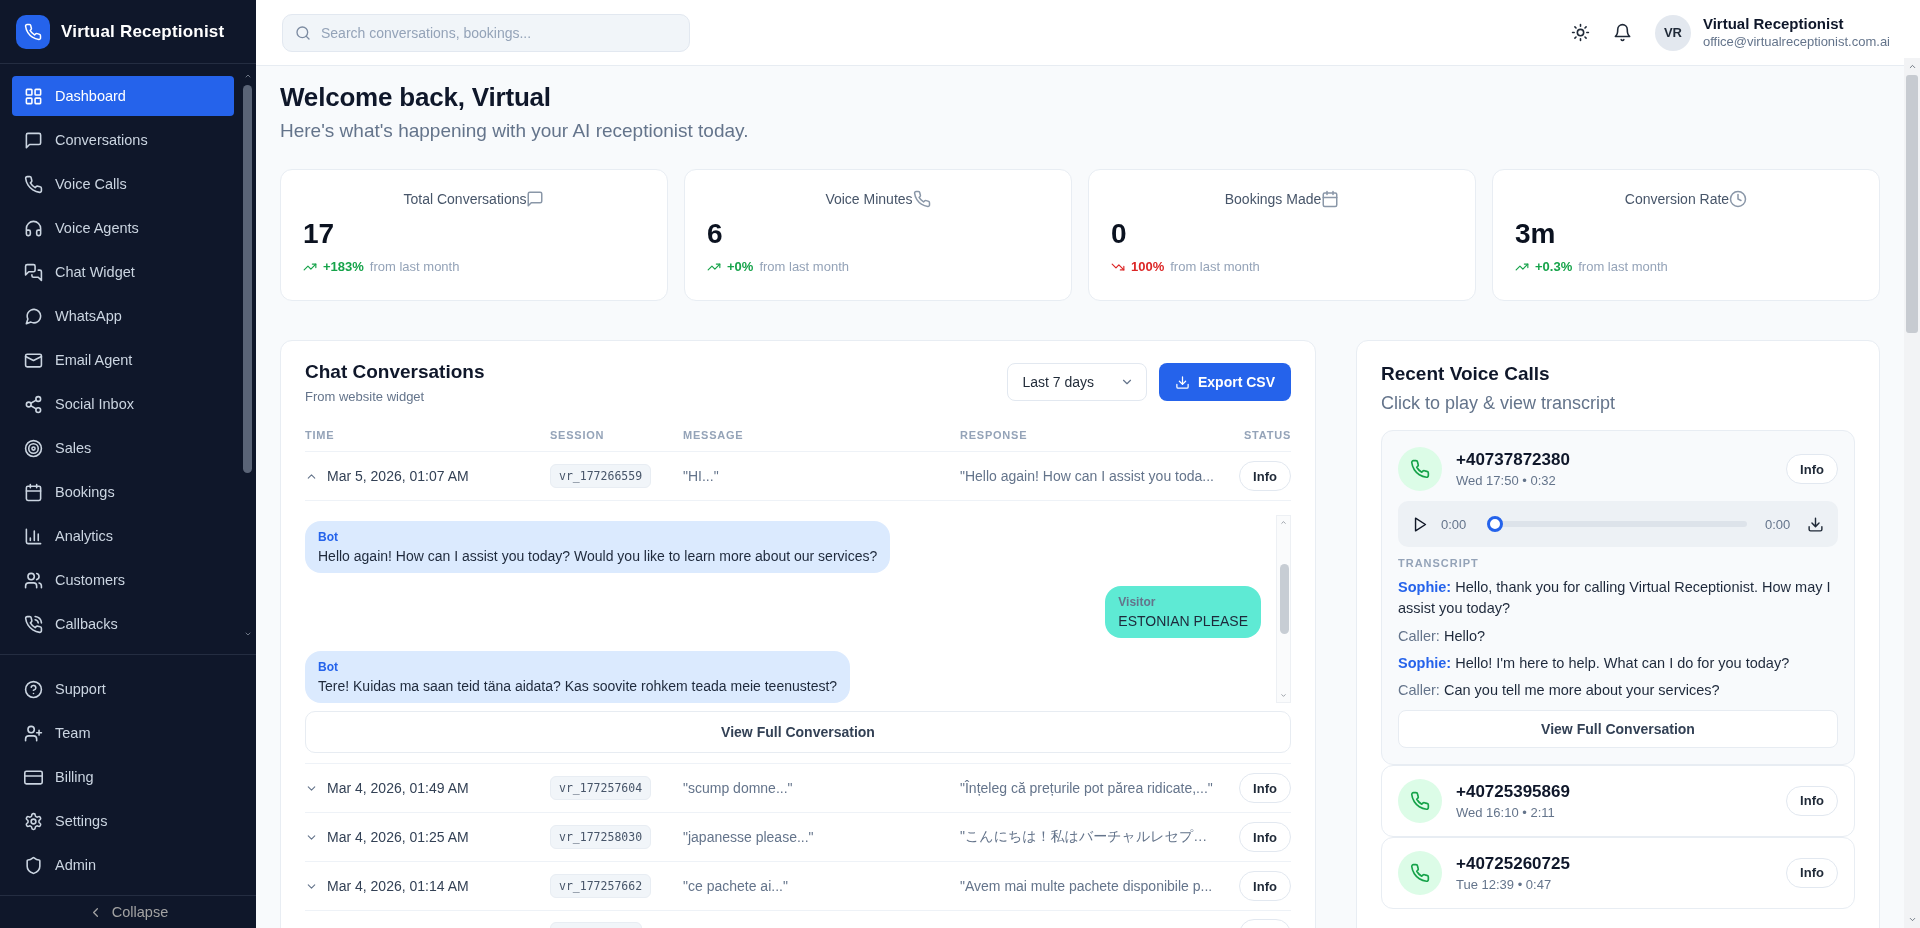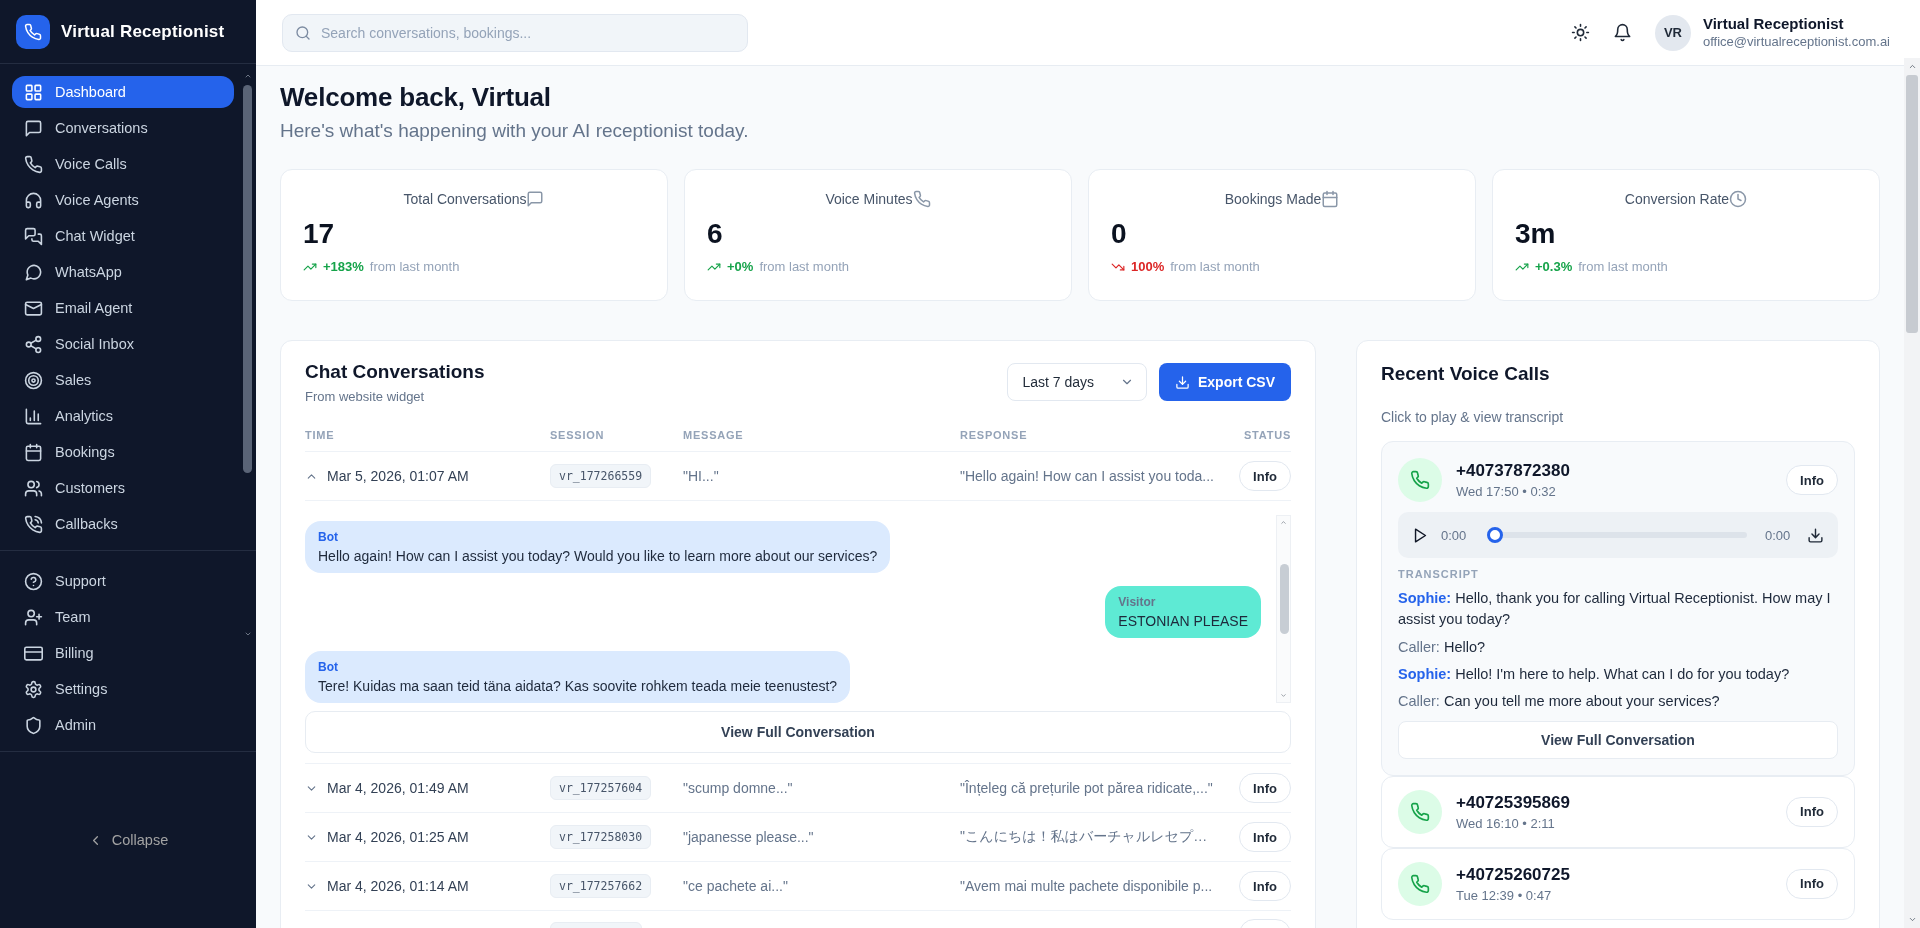--- a/index.html
+++ b/index.html
@@ -9,34 +9,34 @@
   .ic{stroke:currentColor;fill:none;stroke-width:2;stroke-linecap:round;stroke-linejoin:round}
 
   
   .sidebar{width:256px;min-width:256px;height:100%;background:#0f172a;display:flex;flex-direction:column;position:relative;z-index:6}
   .logo-row{display:flex;align-items:center;gap:11px;padding:0 16px;height:63px}
   .logo-badge{width:34px;height:34px;border-radius:10px;background:#2563eb;display:flex;align-items:center;justify-content:center}
   .logo-badge svg{width:18px;height:18px;color:#fff}
   .brand{font-size:17px;font-weight:700;color:#fff;letter-spacing:.2px}
   .sb-divider{height:1px;background:rgba(148,163,184,.16)}
   .sb-nav{padding:12px 22px 6px 12px;position:relative}
-  .nav-item{display:flex;align-items:center;gap:12px;height:32px;margin-bottom:4px;padding:0 12px;border-radius:13px;font-size:14.5px;font-weight:500;color:#cbd5e1;cursor:pointer}
+  .nav-item{display:flex;align-items:center;gap:12px;height:40px;margin-bottom:4px;padding:0 12px;border-radius:4px;font-size:14.5px;font-weight:500;color:#cbd5e1;cursor:pointer}
   .nav-item svg{width:19px;height:19px;flex:none}
   .nav-item.active{background:#2563eb;color:#fff}
   .sb-scrollbar{position:absolute;top:72px;right:2px;width:12px;height:566px;display:flex;flex-direction:column;align-items:center;z-index:7}
   .sb-arrow{color:#9aa4b2;width:10px;height:8px}
   .sb-arrow.bottom{position:absolute;bottom:0}
   .sb-thumb{position:absolute;top:13px;left:1px;width:9px;height:388px;border-radius:5px;background:#5a6477}
   .collapse-row{flex:1;display:flex;align-items:center;justify-content:center;gap:9px;color:#a3a3a3;font-size:14.5px;cursor:pointer}
   .collapse-row svg{width:15px;height:15px}
 
   
   .main-col{flex:1;display:flex;flex-direction:column;height:100%;min-width:0}
   .topbar{height:66px;background:#fff;border-bottom:1px solid #e7ecf2;display:flex;align-items:center;padding:0 30px 0 26px}
-  .search-wrap{position:relative;width:466px}
+  .search-wrap{position:relative;width:408px}
   .search-wrap .mag{position:absolute;left:13px;top:50%;transform:translateY(-50%);width:16px;height:16px;color:#7c8ba1}
   .search-input{width:100%;height:38px;background:#f1f5f9;border:1px solid #e2e8f0;border-radius:10px;padding:0 14px 0 38px;font-size:14px;color:#334155;outline:none;font-family:"Liberation Sans",sans-serif}
   .search-input::placeholder{color:#94a3b8}
   .topbar-spacer{flex:1}
   .icon-btn{width:32px;height:32px;display:flex;align-items:center;justify-content:center;color:#1f2937;cursor:pointer;background:none;border:none}
   .icon-btn svg{width:19px;height:19px}
   .avatar{width:36px;height:36px;border-radius:50%;background:#e3e8ef;color:#1f2937;font-size:13px;font-weight:700;display:flex;align-items:center;justify-content:center;margin-left:16px;cursor:pointer}
   .user-block{margin-left:12px;line-height:1.3}
   .user-name{font-size:15px;font-weight:700;color:#0f172a}
   .user-email{font-size:13px;color:#64748b}
@@ -94,21 +94,21 @@
   .bubble.visitor{background:#5eead4;margin-left:auto}
   .bubble.visitor .who{color:#64748b}
   .vscroll{position:absolute;right:0;top:8px;bottom:0;width:15px;background:#fafbfc;border:1px solid #edf0f4;display:flex;flex-direction:column;align-items:center;padding:3px 0}
   .vs-arrow{color:#5b6470;width:9px;height:7px}
   .vs-arrow.bottom{position:absolute;bottom:3px}
   .vthumb{position:absolute;left:2.5px;top:48px;width:9px;height:70px;background:#c7cdd4;border-radius:5px}
   .view-full{height:42px;border:1px solid #e7ecf2;border-radius:10px;display:flex;align-items:center;justify-content:center;font-size:14px;font-weight:700;color:#334155;background:#fff;cursor:pointer;margin-top:8px}
 
   
   .vc-head{margin-bottom:16px}
-  .vc-head .sec-sub{font-size:14px;margin-top:24px}
+  .vc-head .sec-sub{font-size:18px;margin-top:8px}
   .call-card{border:1px solid #e8edf3;border-radius:12px;background:#fff;padding:13px 16px;display:flex;align-items:center;gap:14px;margin-bottom:0;cursor:pointer}
   .call-card.expanded{display:block;background:#f8fafc;padding:16px}
   .call-top{display:flex;align-items:center;gap:14px}
   .call-avatar{width:44px;height:44px;border-radius:50%;background:#dcfce7;display:flex;align-items:center;justify-content:center;flex:none}
   .call-avatar svg{width:20px;height:20px;color:#16a34a}
   .call-num{font-size:17px;font-weight:700;color:#0f172a}
   .call-meta{font-size:13px;color:#64748b;margin-top:3px}
   .call-info{margin-left:auto}
   .player{margin-top:10px;height:46px;background:#edf1f5;border-radius:10px;display:flex;align-items:center;padding:0 14px;gap:12px}
   .play-btn,.dl-btn{background:none;border:none;cursor:pointer;color:#111827;display:flex;align-items:center}
@@ -320,29 +320,29 @@
         <span>Social Inbox</span>
       </div>
     <div class="nav-item">
         <svg class="ic">
           <use href="#i-target"></use>
         </svg>
         <span>Sales</span>
       </div>
     <div class="nav-item">
         <svg class="ic">
+          <use href="#i-calendar"></use>
+        </svg>
+        <span>Bookings</span>
+      </div>
+    <div class="nav-item">
+        <svg class="ic">
           <use href="#i-chart"></use>
         </svg>
         <span>Analytics</span>
-      </div>
-    <div class="nav-item">
-        <svg class="ic">
-          <use href="#i-calendar"></use>
-        </svg>
-        <span>Bookings</span>
       </div>
     <div class="nav-item">
         <svg class="ic">
           <use href="#i-users"></use>
         </svg>
         <span>Customers</span>
       </div>
     <div class="nav-item">
         <svg class="ic">
           <use href="#i-phone-call"></use>

